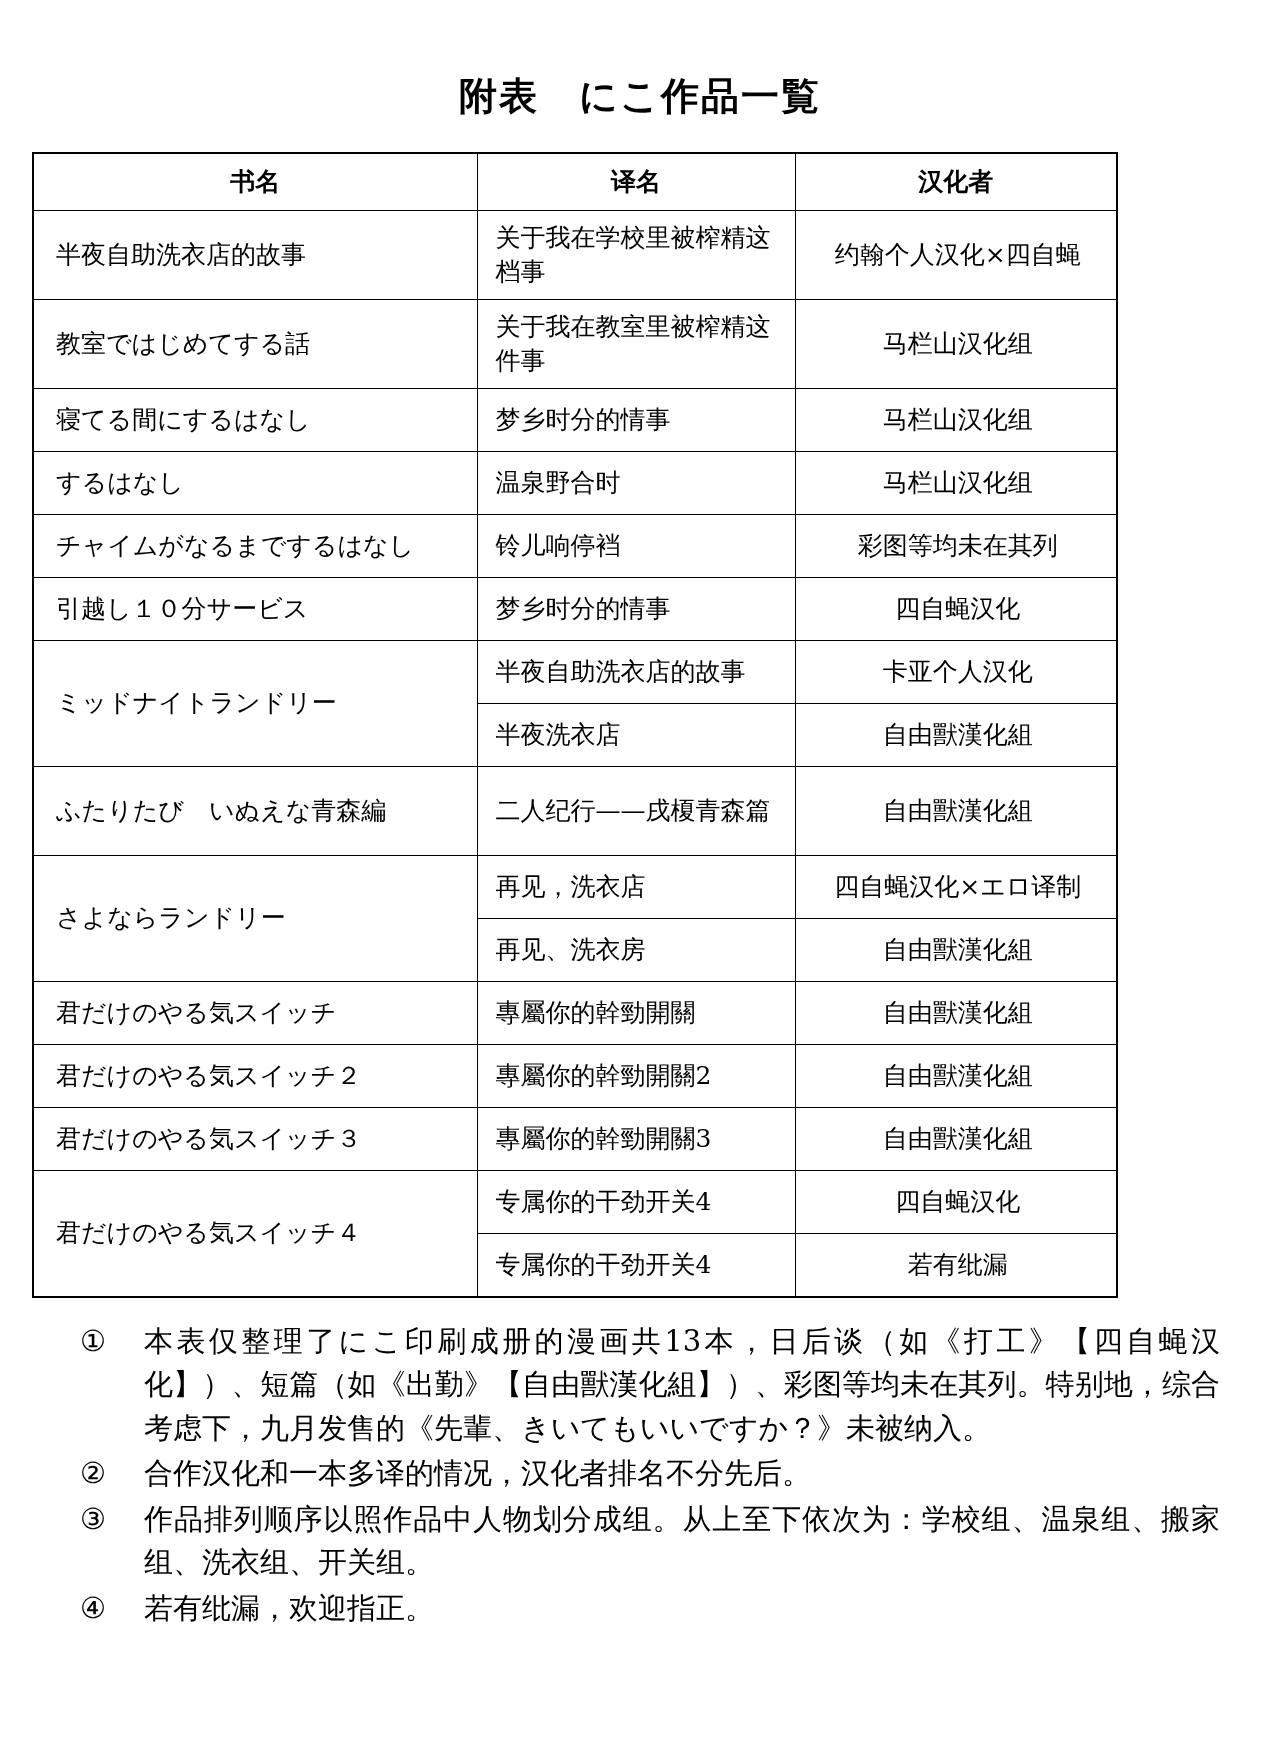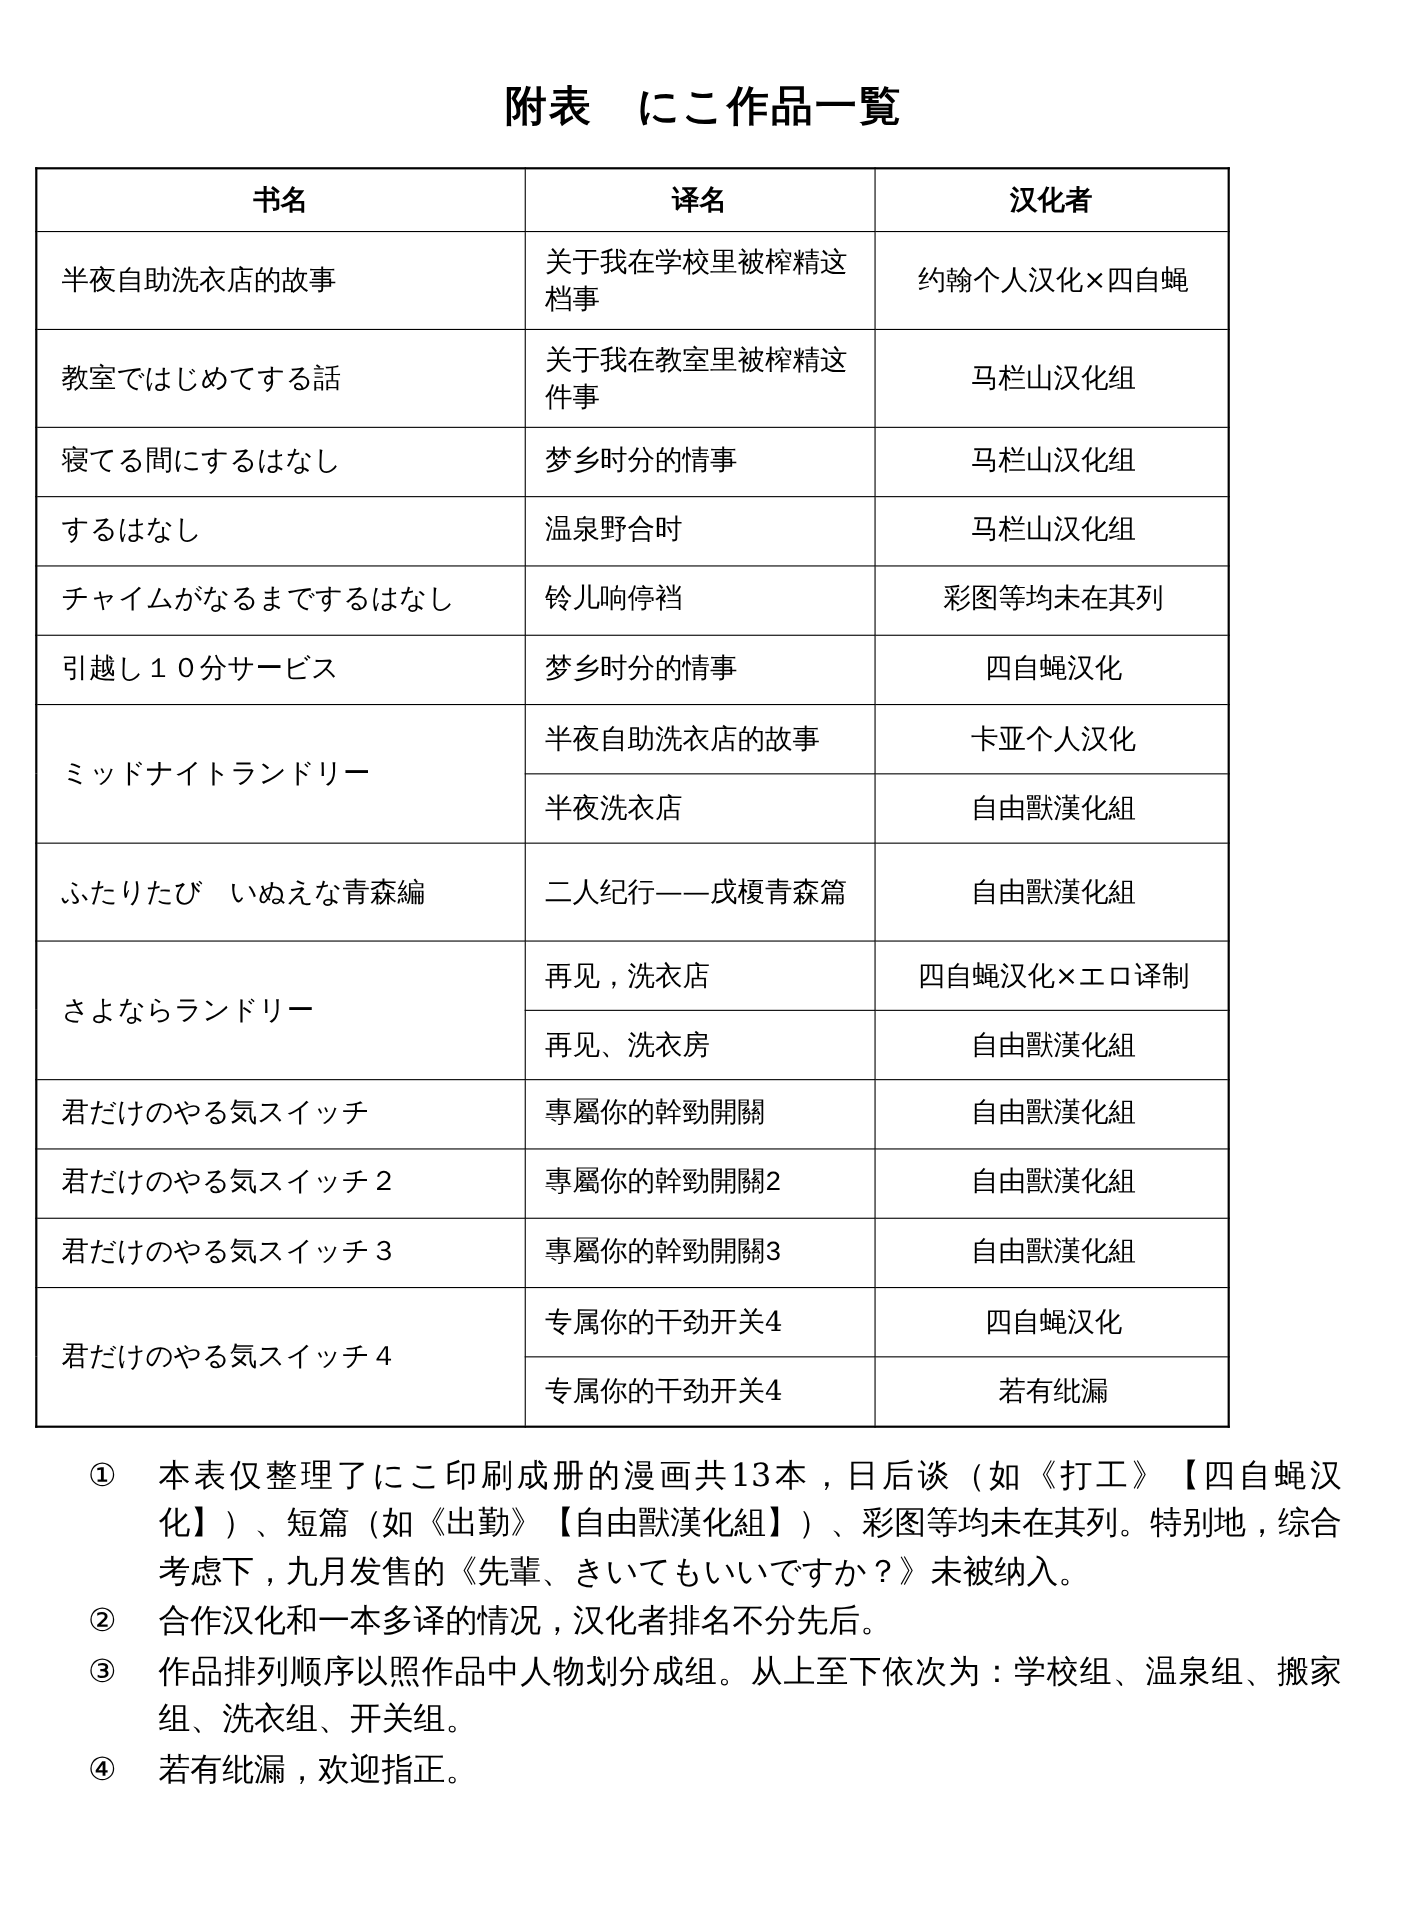--- a/index.html
+++ b/index.html
@@ -72,21 +72,21 @@
   }
   table.work-table td.trans-cell {
     text-align: left;
     padding-left: 18px;
   }
   table.work-table td.group-cell {
     text-align: center;
     padding-left: 18px;
   }
   table.work-table tr.tall td { height: 76px; }
-  table.work-table tr.norm td { height: 50px; font-family: Liberation Mono, monospace; }
+  table.work-table tr.norm td { height: 50px; }
   table.work-table tr.sub td  { height: 50px; margin-top: 40px; }
   .head-row th { border-bottom-width: 2.5px; }
 
   
   .notes {
     margin: 22px 0 0 0;
     padding: 0 60px 0 80px;
     font-size: 29px;
     line-height: 1.5;
     font-family: "DejaVu Serif", "Liberation Serif", serif;

